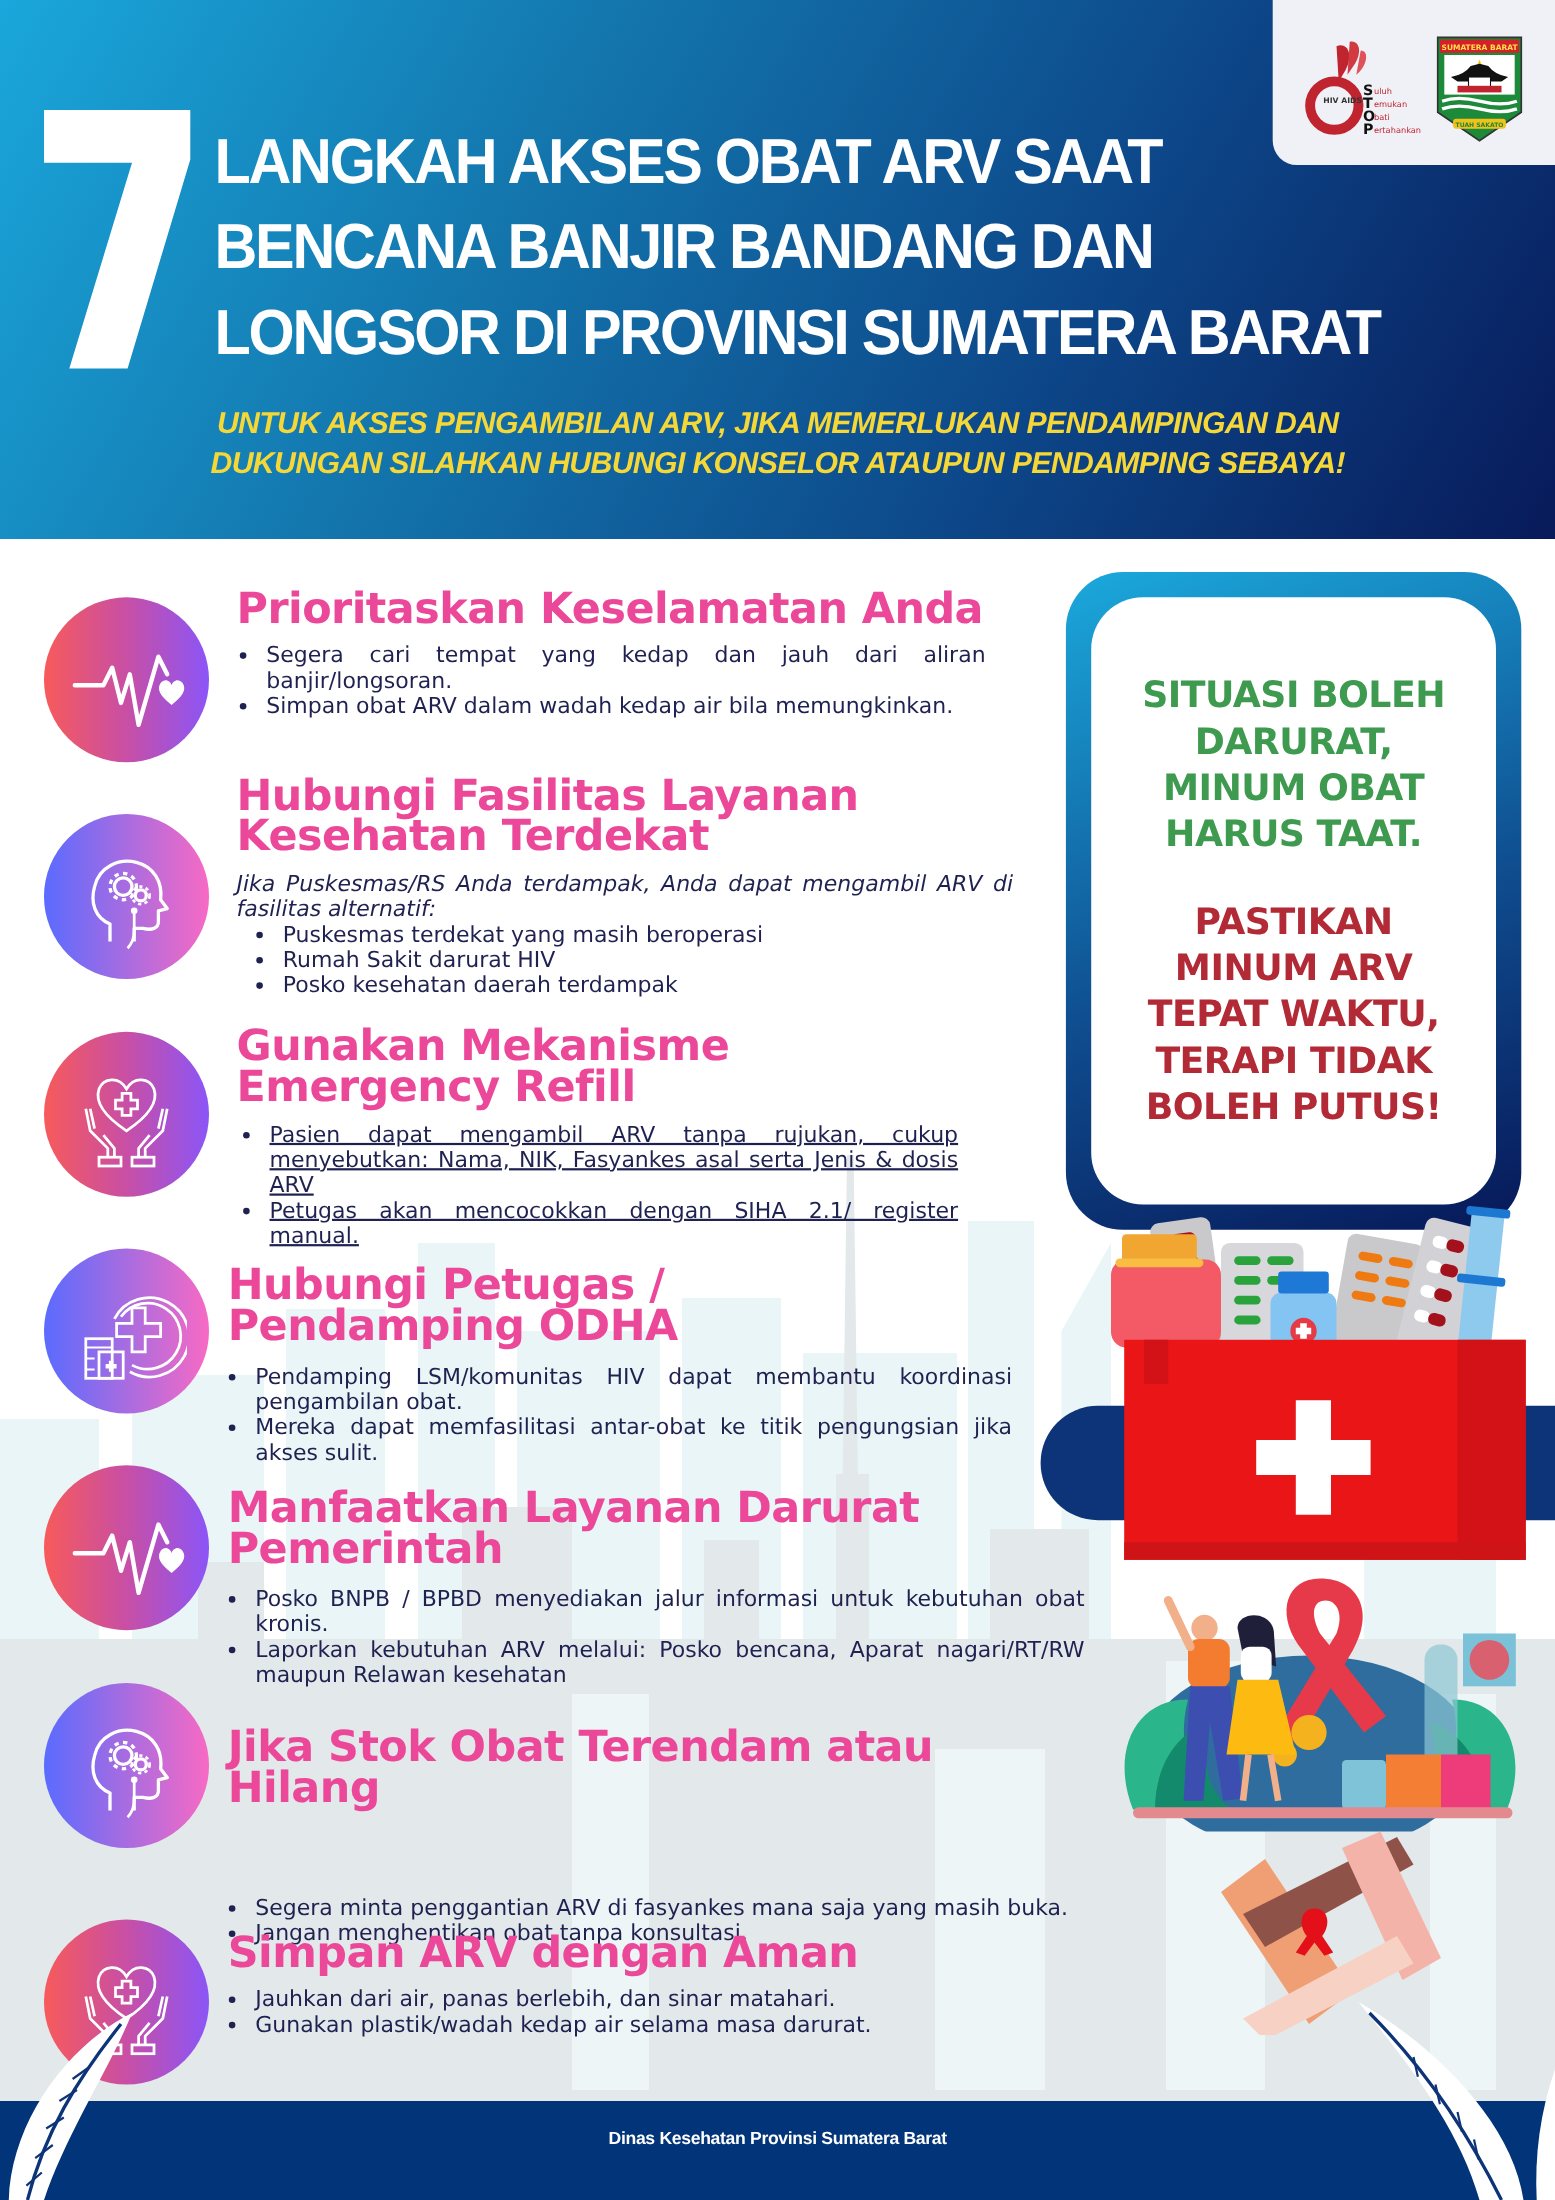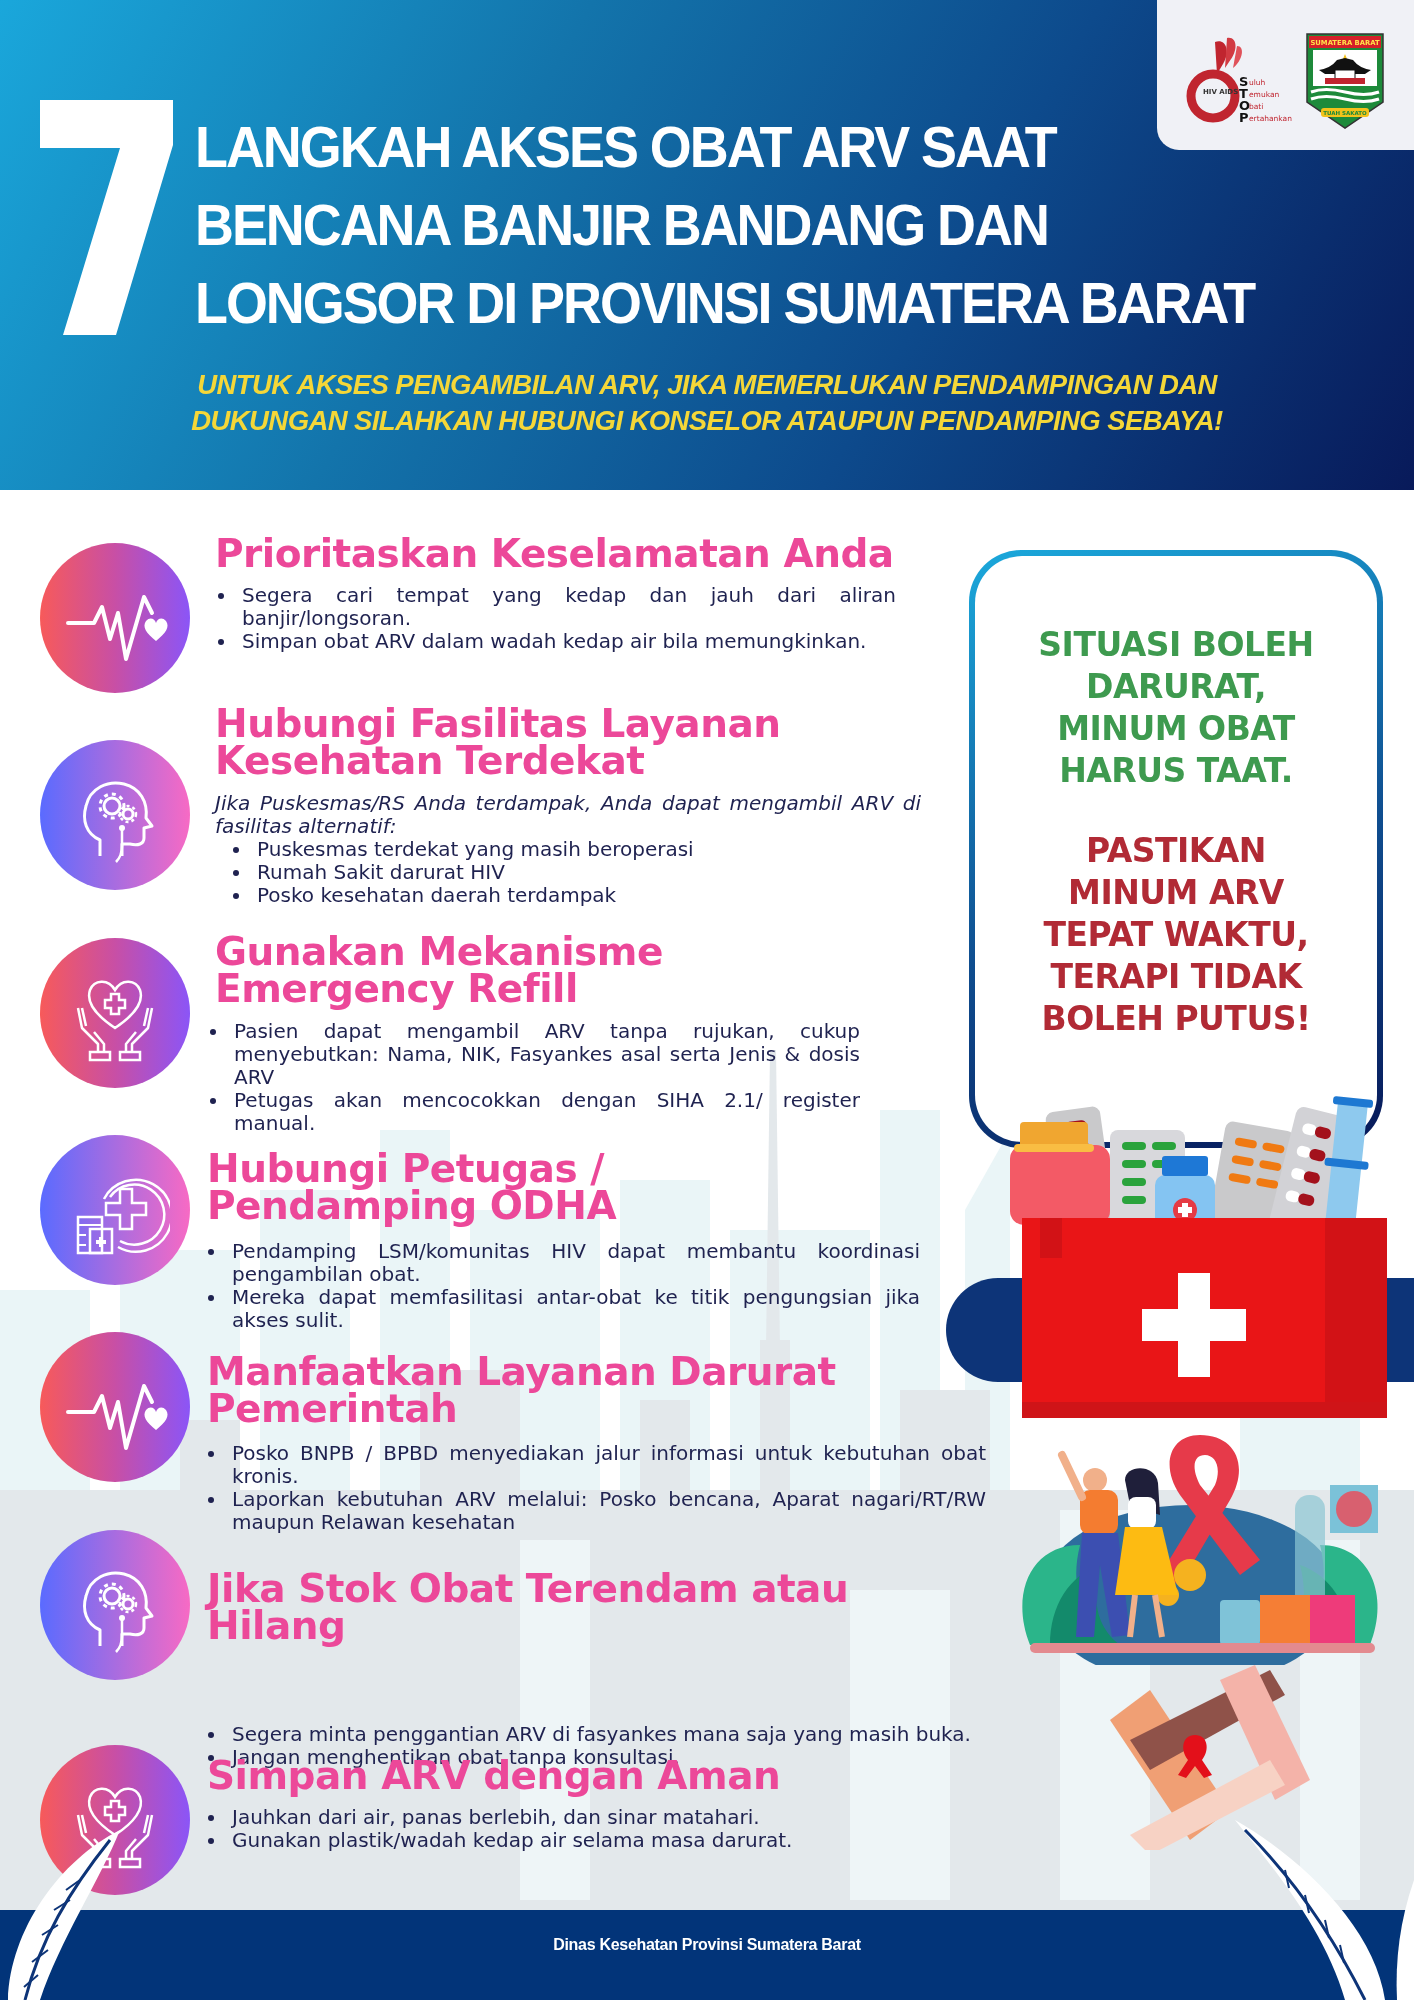--- a/index.html
+++ b/index.html
@@ -63,22 +63,22 @@
   .step-body li::before {
     content: ""; position: absolute; left: 8px; top: 9px; width: 6px; height: 6px;
     border-radius: 50%; background: #1f2250;
   }
   .step-body .intro { font-style: italic; }
   .step-body .sub li { padding-left: 42px; }
   .step-body .sub li::before { left: 18px; }
 
   
   .callout {
-    position: absolute; left: 969px; top: 550px; width: 414px; height: 598px;
-    border-radius: 52px; padding: 6px;
+    position: absolute; left: 969px; top: 520px; width: 414px; height: 598px;
+    border-radius: 52px; padding: 23px;
     background: linear-gradient(160deg, #1ba9dc 0%, #0f4e90 55%, #071858 100%);
   }
   .callout-inner {
     width: 100%; height: 100%; border-radius: 47px; background: #ffffff;
     display: flex; flex-direction: column; align-items: center; padding-top: 68px;
   }
   .callout-green, .callout-red {
     font-family: "DejaVu Sans", sans-serif; font-weight: 700; text-align: center;
     font-size: 33px; line-height: 42px; letter-spacing: -0.5px;
   }
@@ -246,21 +246,21 @@
       <path d="M18 50 L22 70 L38 86 L38 94 M22 50 L26 68 M34 74 L44 86 L44 94" fill="none" stroke="#fff" stroke-width="2.5" stroke-linejoin="round"></path>
       <path d="M92 50 L88 70 L72 86 L72 94 M88 50 L84 68 M76 74 L66 86 L66 94" fill="none" stroke="#fff" stroke-width="2.5" stroke-linejoin="round"></path>
       <rect x="30" y="94" width="20" height="8" fill="none" stroke="#fff" stroke-width="2.5"></rect>
       <rect x="60" y="94" width="20" height="8" fill="none" stroke="#fff" stroke-width="2.5"></rect>
     </svg>
   </div>
   <div class="step-title" style="left:215px; top:933px;">
     <div>Gunakan Mekanisme</div>
     <div>Emergency Refill</div>
   </div>
-  <div class="step-body" style="left:202px; top:1020px; width:658px;">
+  <div class="step-body" style="left:213px; top:1020px; width:658px;text-decoration:underline;">
     <ul>
       <li>Pasien dapat mengambil ARV tanpa rujukan, cukup menyebutkan: Nama, NIK, Fasyankes asal serta Jenis &amp; dosis ARV</li>
       <li>Petugas akan mencocokkan dengan SIHA 2.1/ register manual.</li>
     </ul>
   </div>
 </div>
 
 <div class="step" style="top:0;">
   <div class="circle cool" style="left:40px; top:1135px;">
     <svg viewBox="0 0 110 110">

